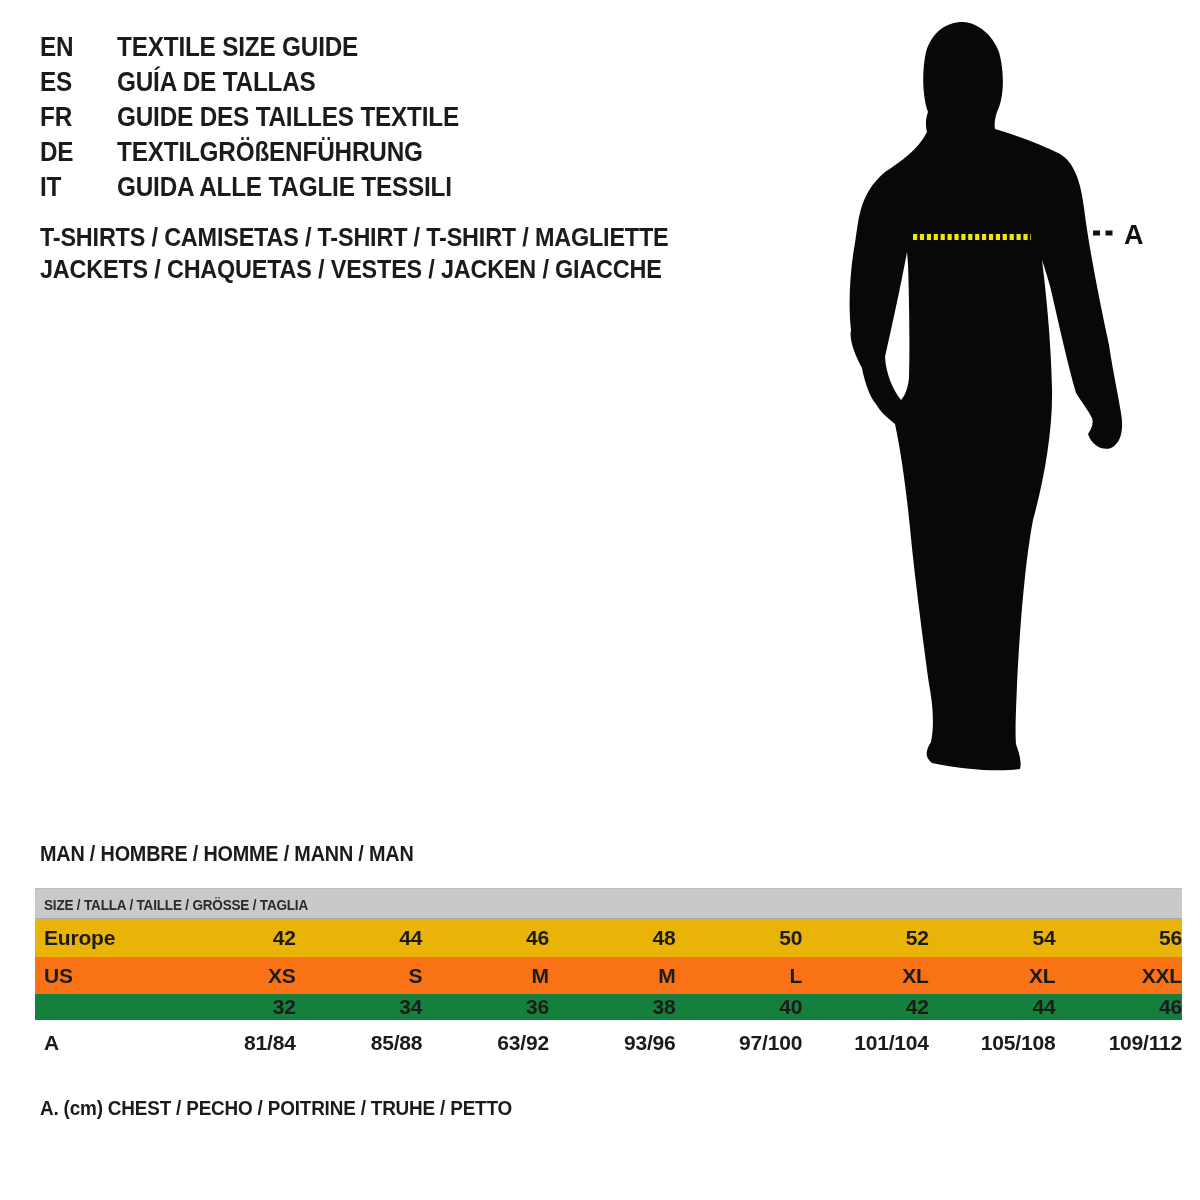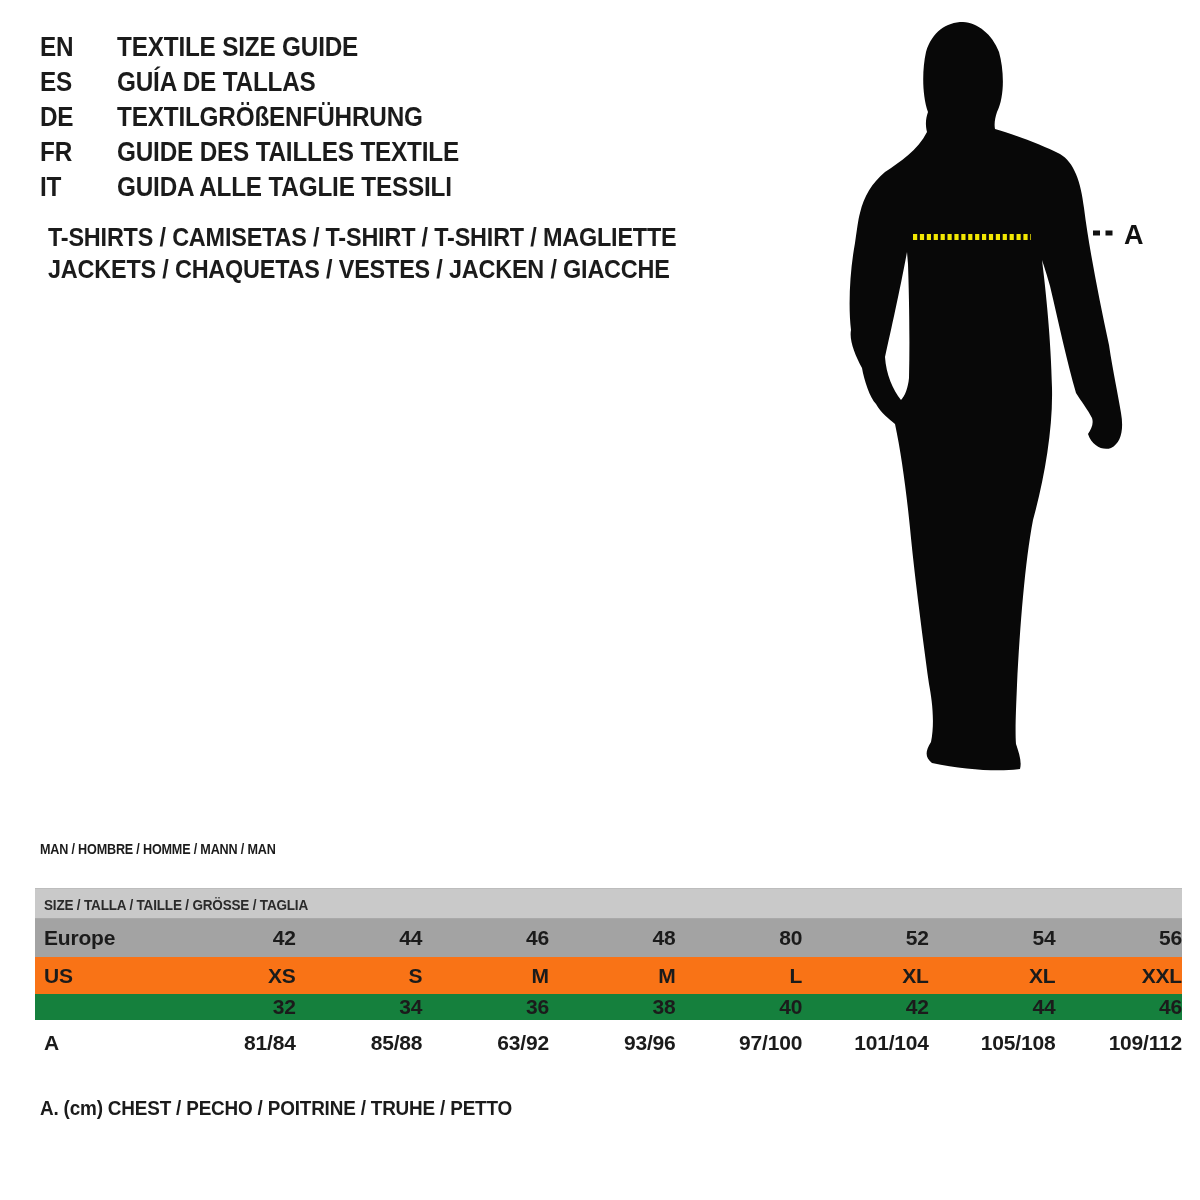--- a/index.html
+++ b/index.html
@@ -9,65 +9,65 @@
     color:#1b1b1b; overflow:hidden; letter-spacing:-0.2px;
   }
   .cond { display:inline-block; transform:scaleX(0.9); transform-origin:0 50%; white-space:nowrap; }
 
   
   .lang-table { position:absolute; left:40px; top:30px; }
   .lang-row  { height:35px; line-height:35px; font-size:27px; font-weight:700; white-space:nowrap; }
   .lang-code { display:inline-block; width:77px; vertical-align:top; }
 
   
-  .categories { position:absolute; left:48px; top:221px; font-size:26px; font-weight:700; line-height:32px; }
+  .categories { position:absolute; left:40px; top:221px; font-size:26px; font-weight:700; line-height:32px; }
 
   
   .figure { position:absolute; left:820px; top:0; width:380px; height:800px; }
   .figure svg { display:block; width:380px; height:800px; }
 
   
-  .man-line { position:absolute; left:40px; top:841px; font-size:14px; font-weight:700; }
+  .man-line { position:absolute; left:40px; top:841px; font-size:22px; font-weight:700; }
 
   
   .size-table { position:absolute; left:35px; top:888px; width:1147px; }
   .table-header {
     height:31px; line-height:31px; background:#c9c9c9;
     border-top:1px solid #bdbdbd; border-bottom:1px solid #a9a9a9;
     box-sizing:border-box; font-size:15px; font-weight:700;
     padding-left:9px; color:#2a2a2a;
   }
   .trow { display:grid; grid-template-columns:134px repeat(8,1fr); font-size:21px; font-weight:700; }
   .tlabel { text-align:left; padding-left:9px; }
   .tcell  { text-align:right; }
-  .r0 { height:38px; line-height:38px; background:#a3a3a3; }
+  .r0 { height:38px; line-height:38px; background:#eab308; }
   .r1 { height:37px; line-height:37px; background:#f97316; }
   .r2 { height:26px; line-height:26px; background:#15803d; }
   .r3 { height:46px; line-height:46px; background:#ffffff; }
 
   
   .footnote { position:absolute; left:40px; top:1096px; font-size:21px; font-weight:700; }
 </style>
 </head>
 <body>
 
 <div class="page">
 
   <div class="lang-table">
     <div class="lang-row">
       <span class="lang-code"><span class="cond">EN</span></span><span class="cond">TEXTILE SIZE GUIDE</span>
     </div>
     <div class="lang-row">
       <span class="lang-code"><span class="cond">ES</span></span><span class="cond">GUÍA DE TALLAS</span>
     </div>
     <div class="lang-row">
-      <span class="lang-code"><span class="cond">DE</span></span><span class="cond">TEXTILGRÖßENFÜHRUNG</span>
+      <span class="lang-code"><span class="cond">FR</span></span><span class="cond">GUIDE DES TAILLES TEXTILE</span>
     </div>
     <div class="lang-row">
-      <span class="lang-code"><span class="cond">FR</span></span><span class="cond">GUIDE DES TAILLES TEXTILE</span>
+      <span class="lang-code"><span class="cond">DE</span></span><span class="cond">TEXTILGRÖßENFÜHRUNG</span>
     </div>
     <div class="lang-row">
       <span class="lang-code"><span class="cond">IT</span></span><span class="cond">GUIDA ALLE TAGLIE TESSILI</span>
     </div>
   </div>
 
   <div class="categories">
     <div><span class="cond">T-SHIRTS / CAMISETAS / T-SHIRT / T-SHIRT / MAGLIETTE</span></div>
     <div><span class="cond">JACKETS / CHAQUETAS / VESTES / JACKEN / GIACCHE</span></div>
   </div>
@@ -126,21 +126,21 @@
 
   <div class="size-table">
     <div class="table-header"><span class="cond">SIZE / TALLA / TAILLE / GRÖSSE / TAGLIA</span></div>
 
     <div class="trow r0">
       <span class="tlabel">Europe</span>
       <span class="tcell">42</span>
       <span class="tcell">44</span>
       <span class="tcell">46</span>
       <span class="tcell">48</span>
-      <span class="tcell">80</span>
+      <span class="tcell">50</span>
       <span class="tcell">52</span>
       <span class="tcell">54</span>
       <span class="tcell">56</span>
     </div>
 
     <div class="trow r1">
       <span class="tlabel">US</span>
       <span class="tcell">XS</span>
       <span class="tcell">S</span>
       <span class="tcell">M</span>

